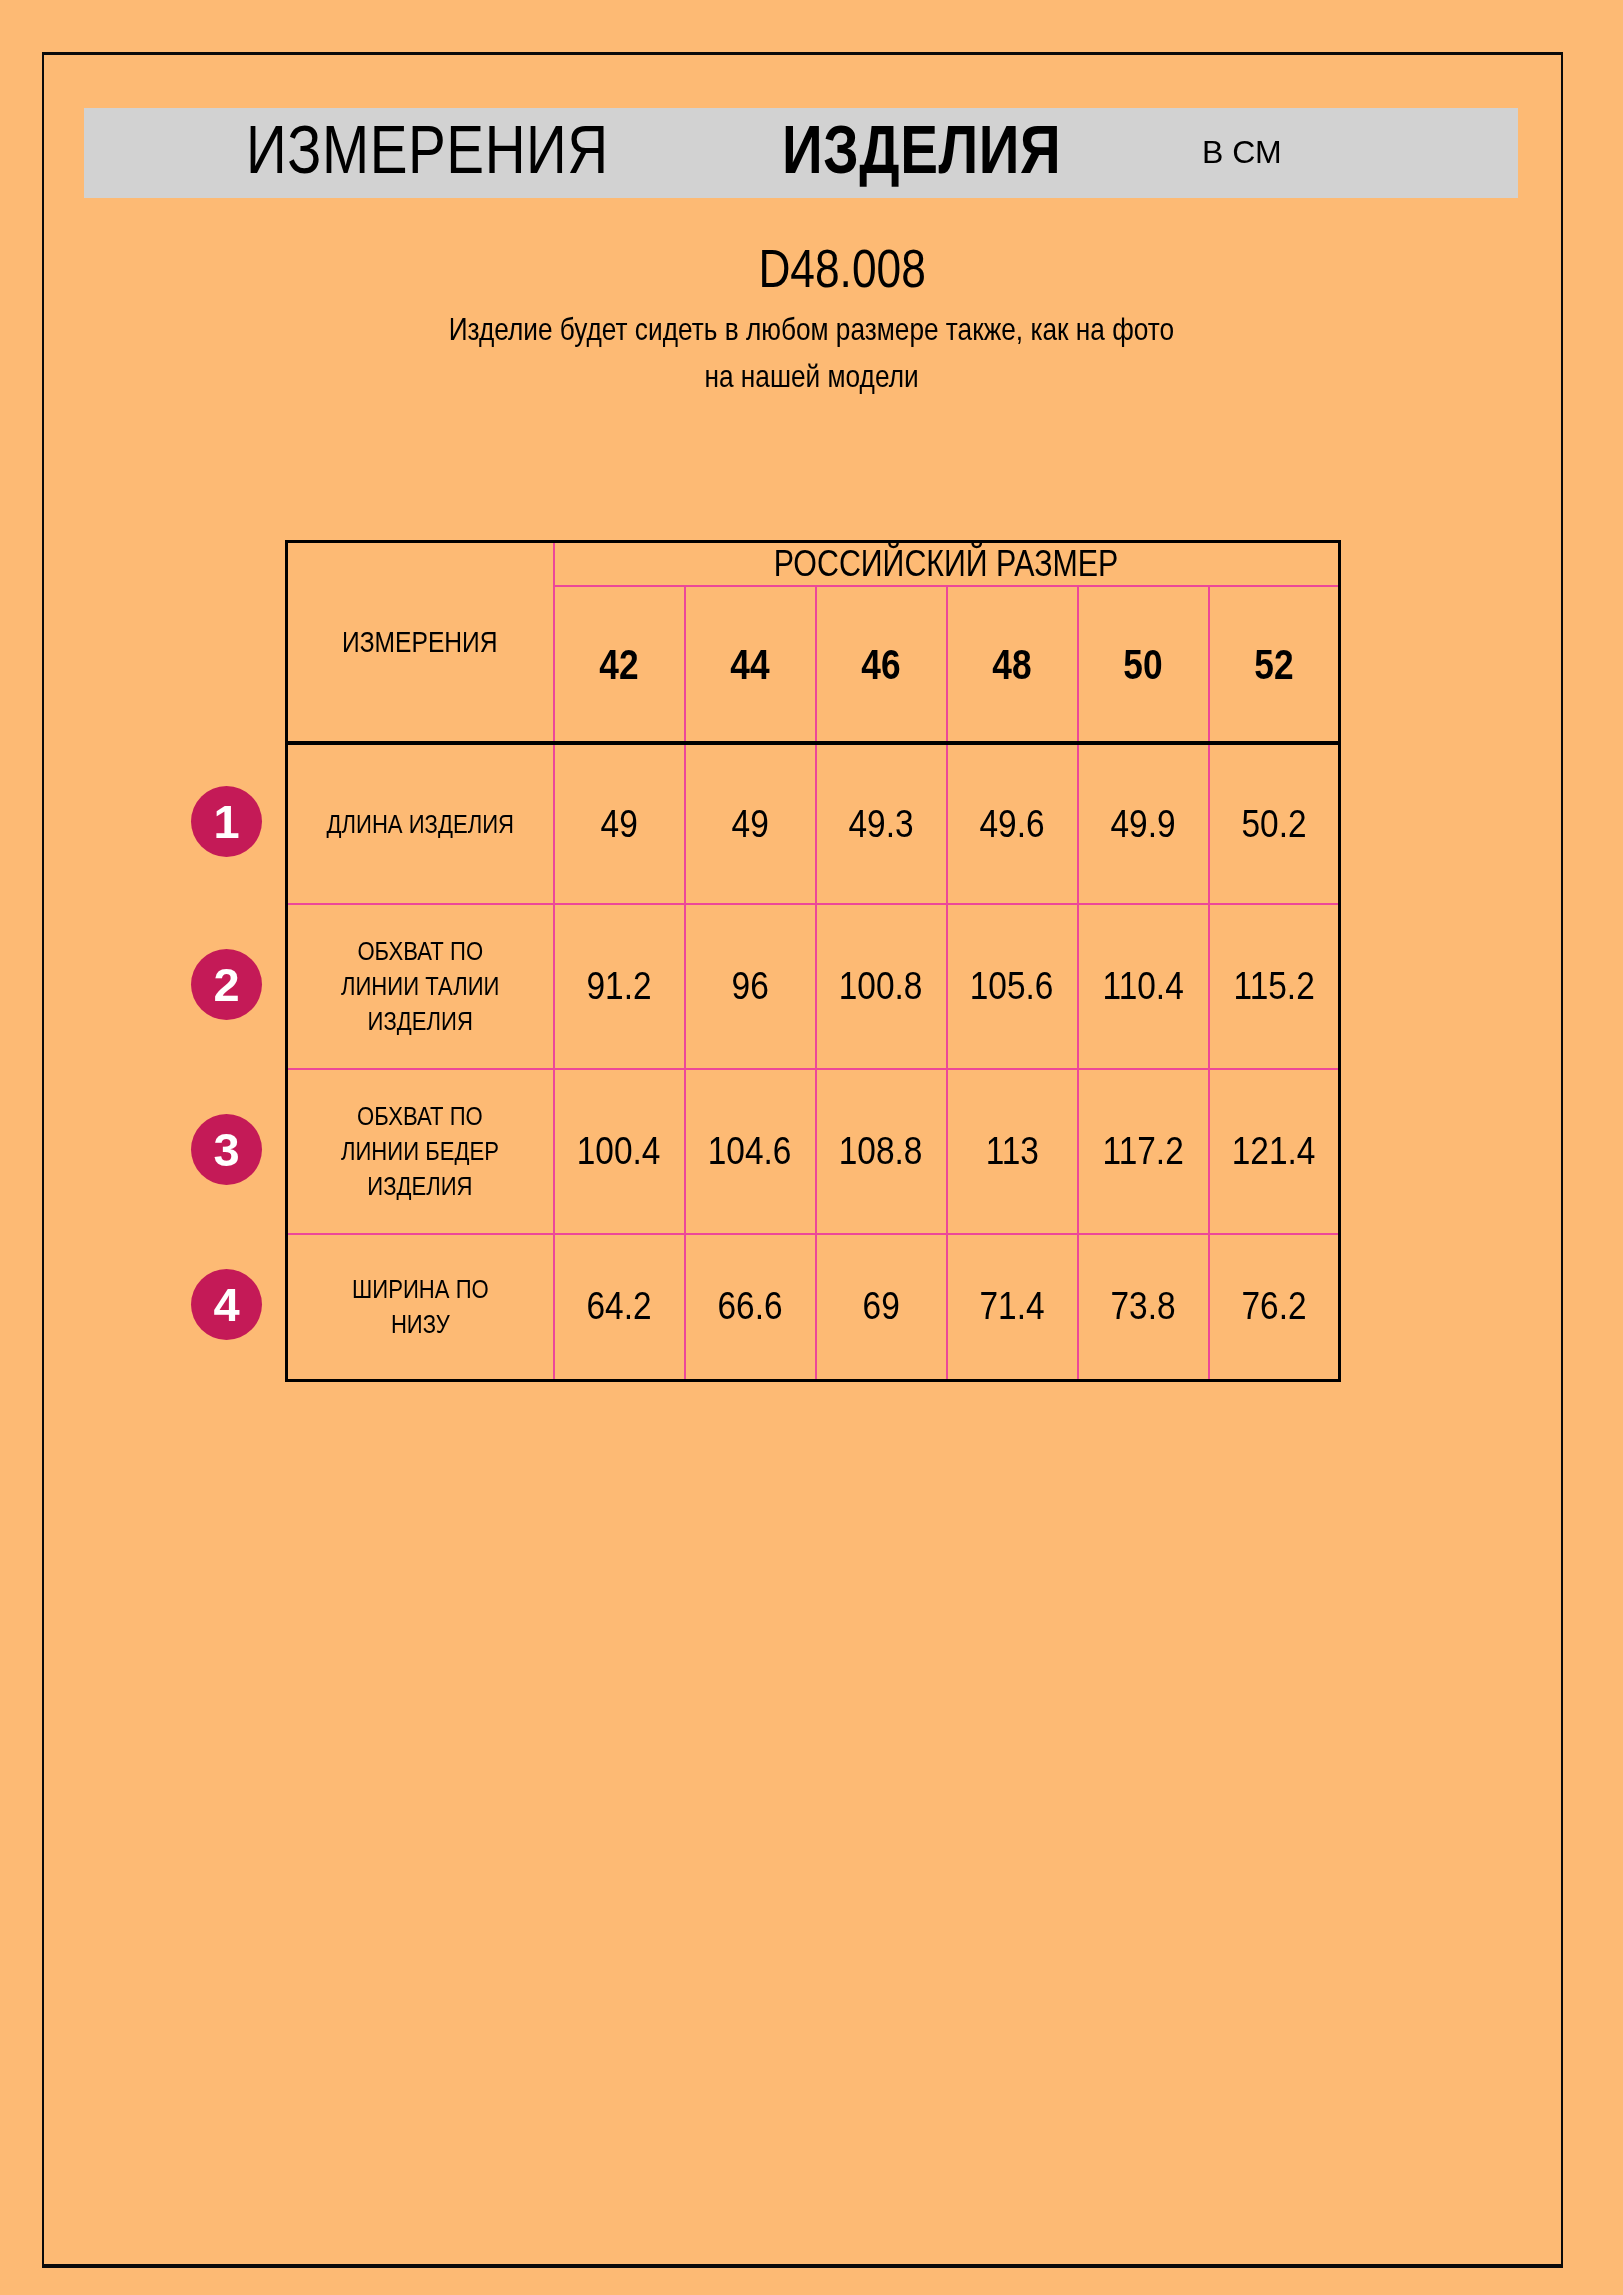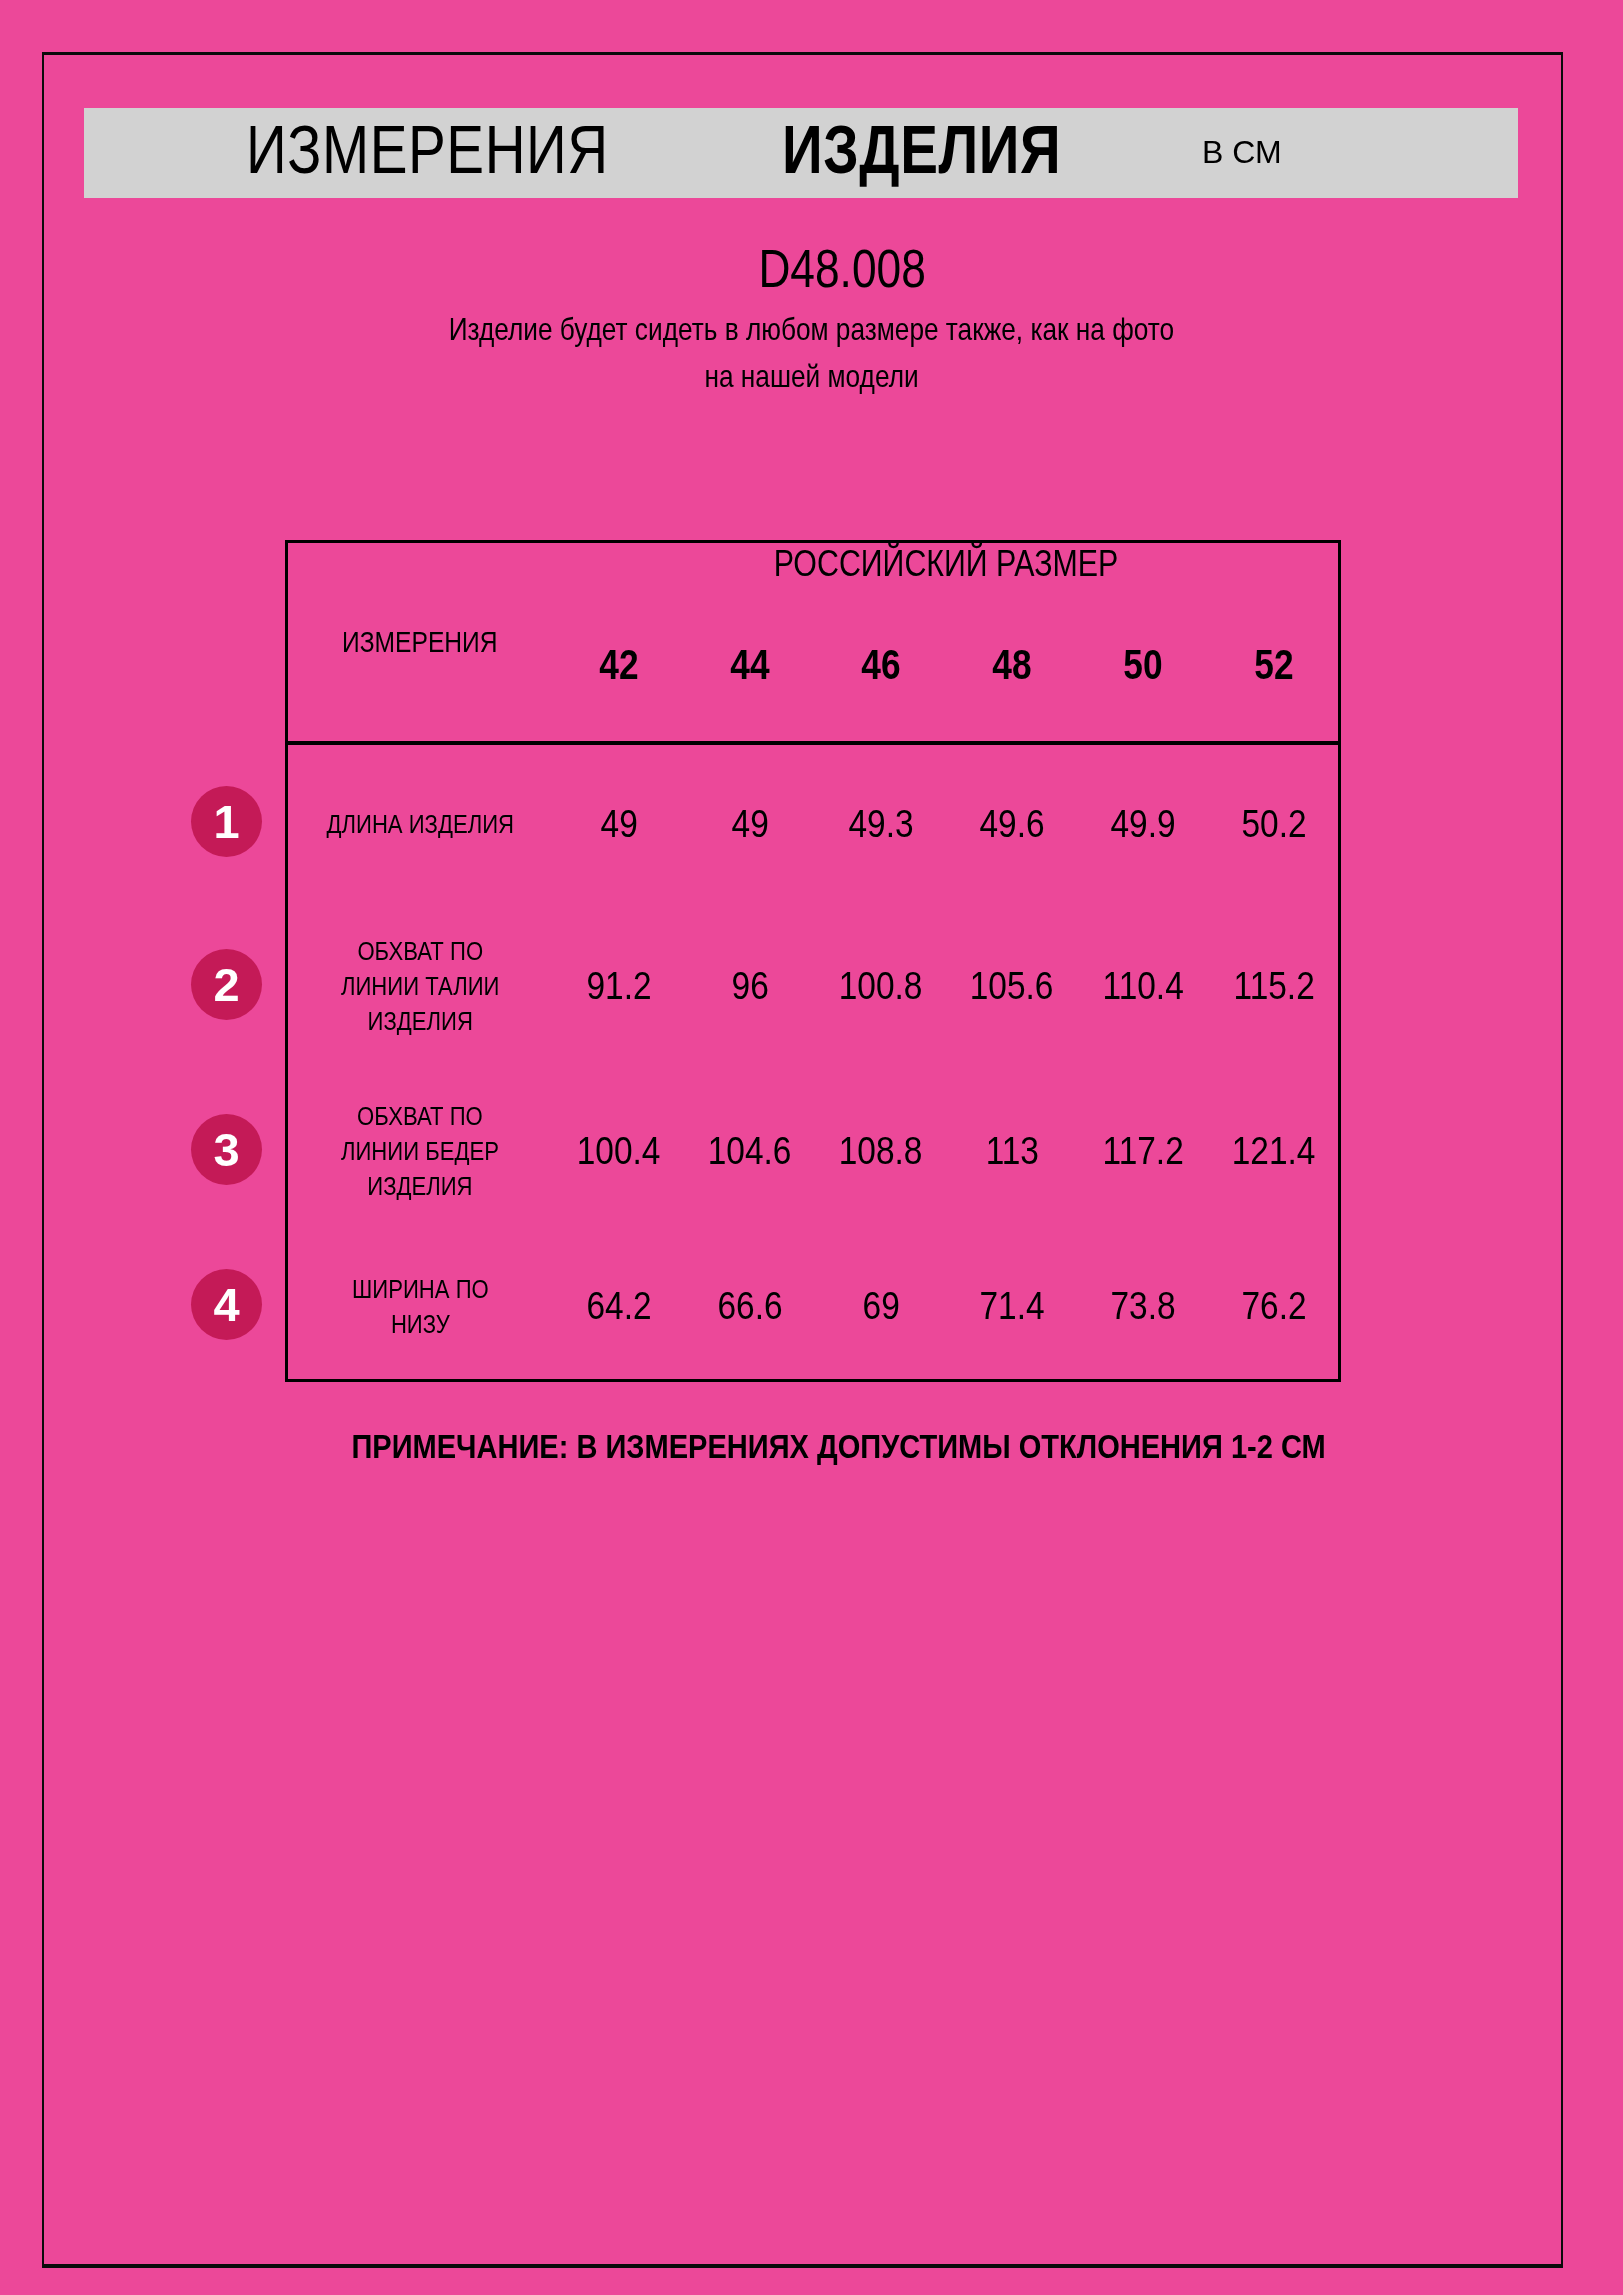--- a/index.html
+++ b/index.html
@@ -1,18 +1,18 @@
 <!DOCTYPE html>
 <html style="font-size:10.5px"><head>
 <meta charset="utf-8">
 <style>
   html,body { margin:0; padding:0; background:#ffffff; }
   body { width:1623px; height:2295px; position:relative; font-family:"Liberation Sans","DejaVu Sans",sans-serif; color:#000; }
 
-  .page { position:absolute; left:0; top:0; width:1623px; height:2295px; background:#ec4899; overflow:hidden; }
+  .page { position:absolute; left:0; top:0; width:1623px; height:2295px; background:#fdba74; overflow:hidden; }
 
   .frame { position:absolute; left:42px; top:52px; width:1521px; height:2216px; box-sizing:border-box;
            border-style:solid; border-color:#0a0a0a; border-width:3.9px 2.6px 4.6px 2px; }
 
   
   .cx  { display:inline-block; transform:scaleX(.82); transform-origin:50% 50%; white-space:nowrap; }
 
   .header-bar { position:absolute; left:84px; top:108px; width:1434px; height:90px; background:#d2d2d2; }
   .t-main  { position:absolute; top:50%; font-size:69px; font-weight:400; letter-spacing:0.7px;
              transform:translateY(-54%) scaleX(.82); transform-origin:0 50%; white-space:nowrap; }
@@ -136,16 +136,15 @@
         <td><span class="val">76.2</span></td>
       </tr>
     </tbody>
   </table>
 
   <div class="num-circle nc1">1</div>
   <div class="num-circle nc2">2</div>
   <div class="num-circle nc3">3</div>
   <div class="num-circle nc4">4</div>
 
-  <div class="note"><span class="cx">ПРИМЕЧАНИЕ: В ИЗМЕРЕНИЯХ ДОПУСТИМЫ ОТКЛОНЕНИЯ 1-2 СМ</span></div>
 
 </div>
 
 
 </body></html>

